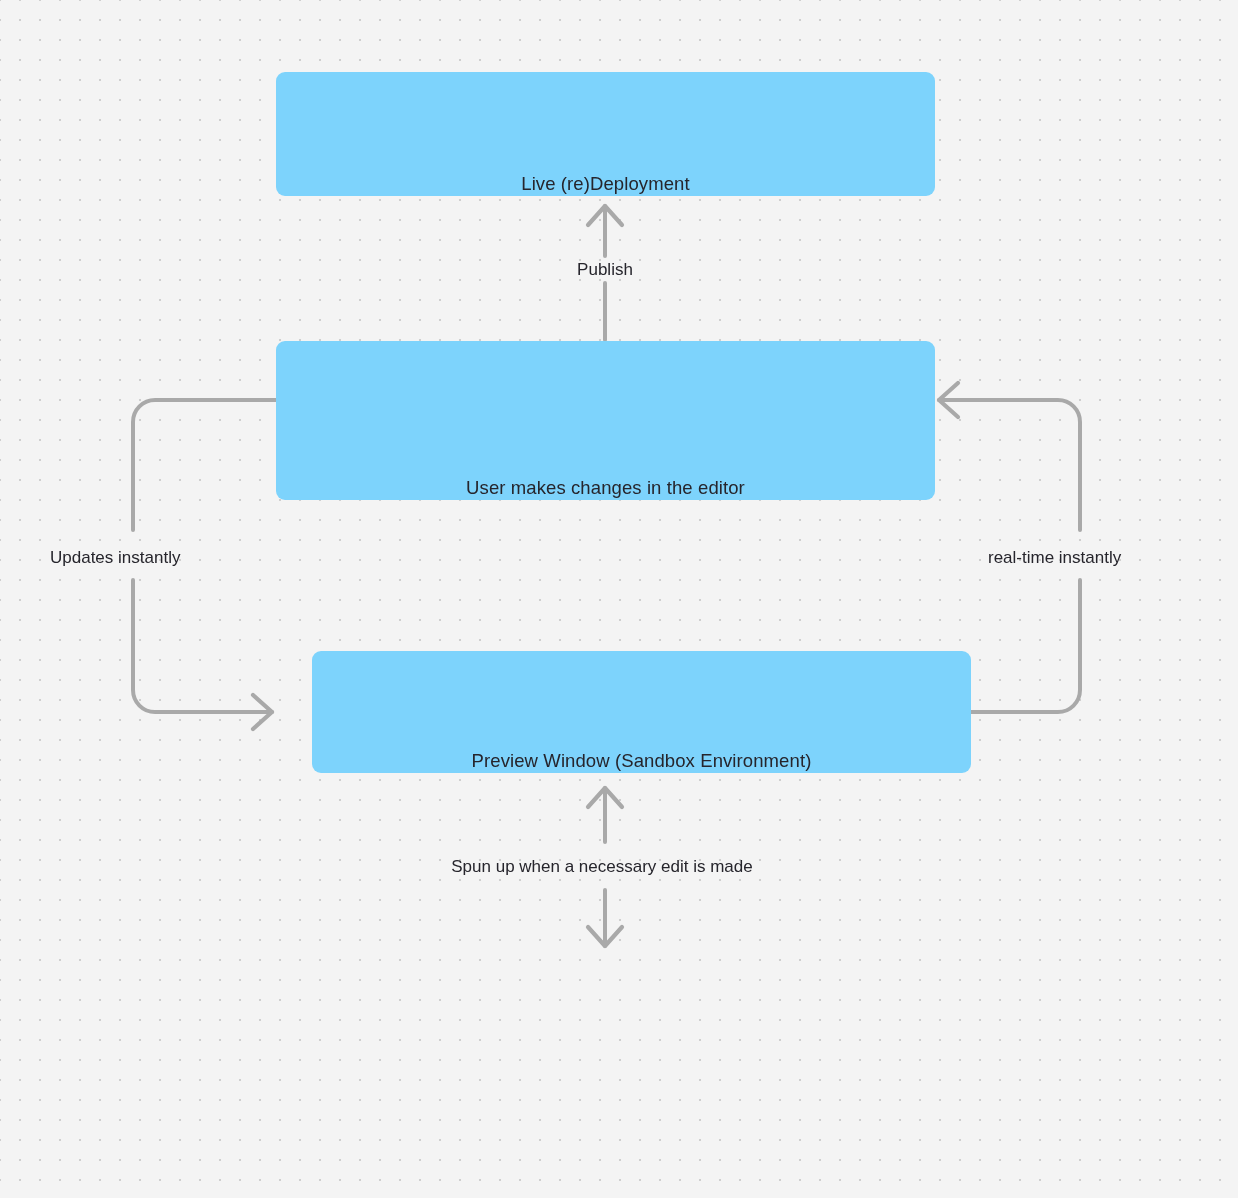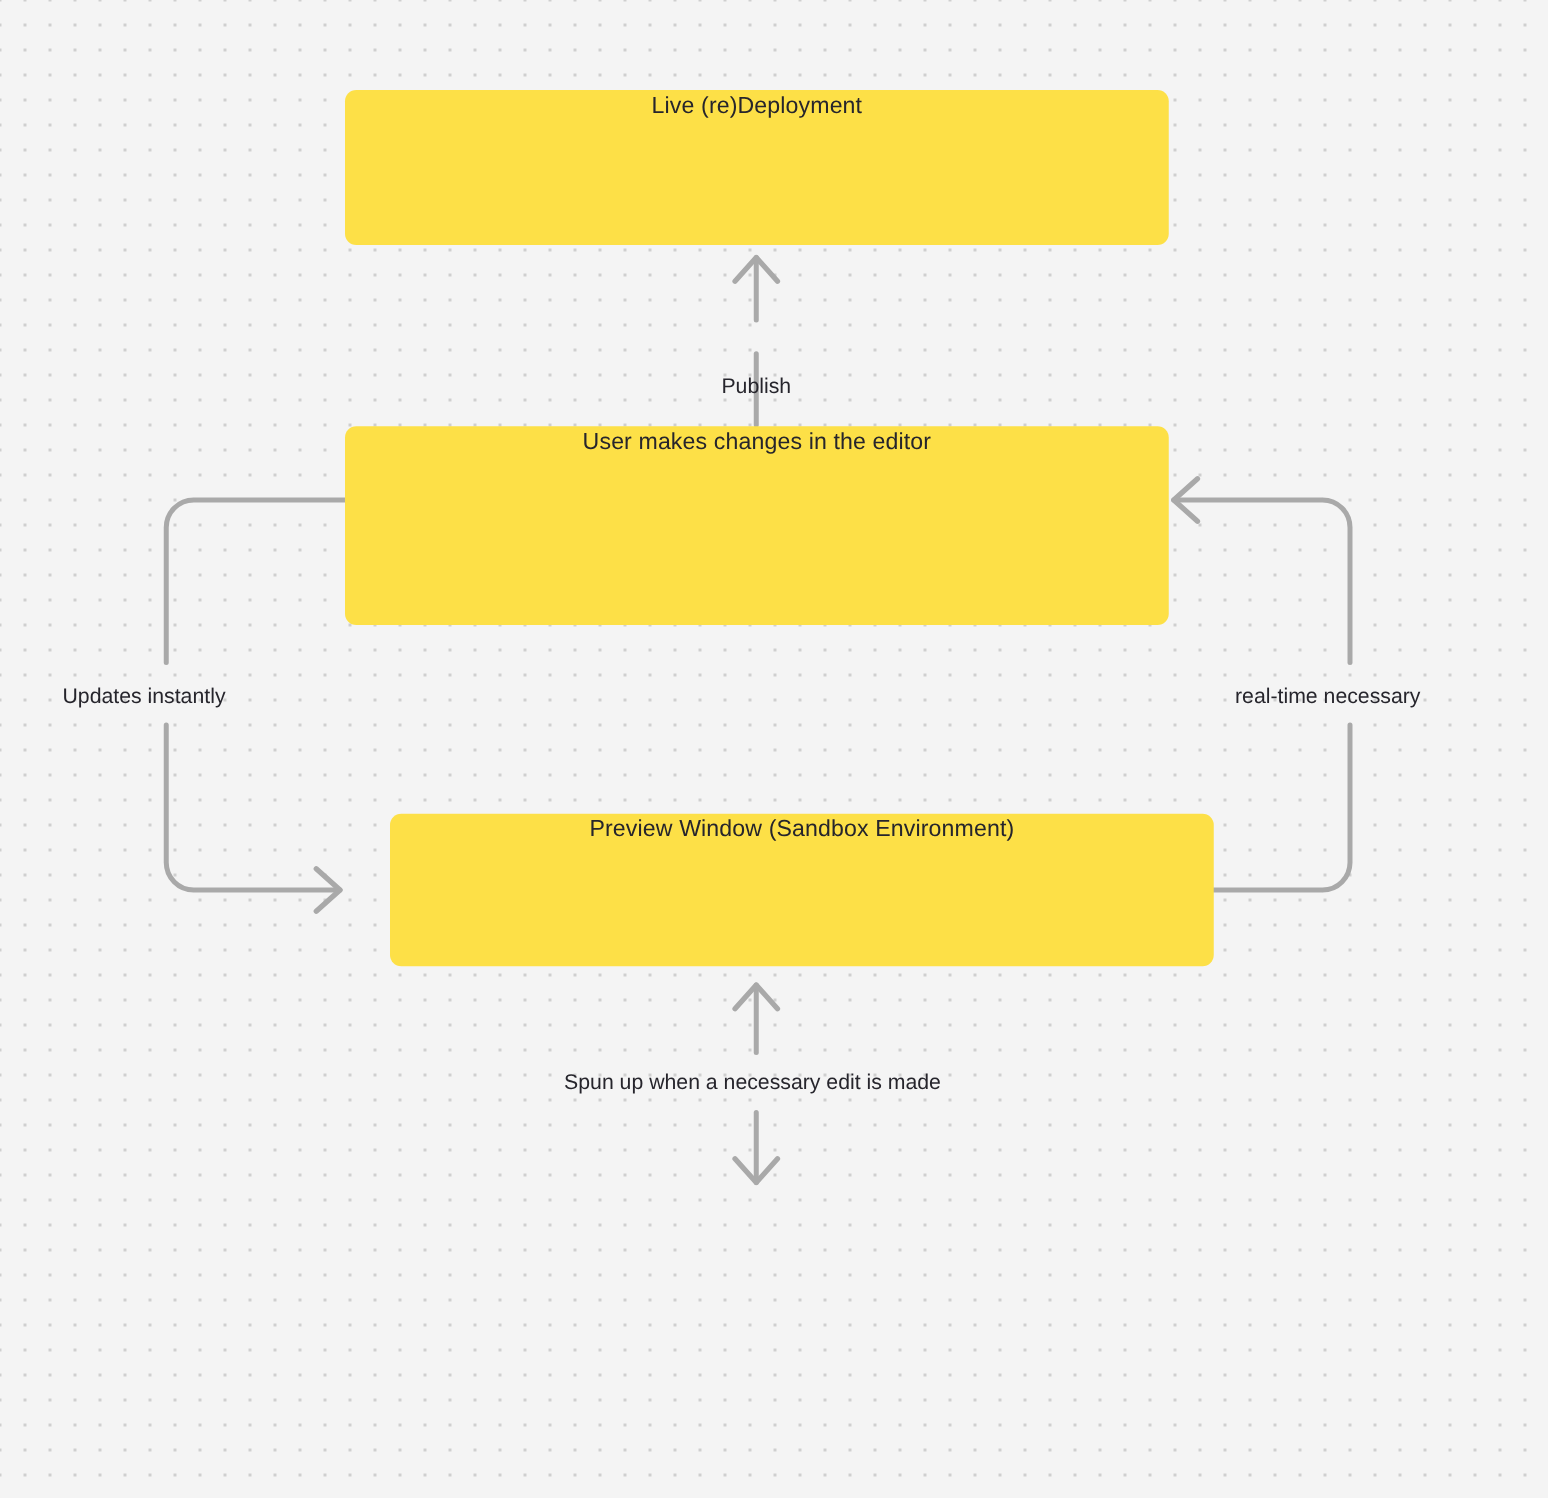--- a/index.html
+++ b/index.html
@@ -18,24 +18,24 @@
     position: relative;
   }
 
   #canvas {
     position: absolute;
     inset: 0;
   }
 
   .node {
     position: absolute;
-    background: #fde047;
+    background: #7dd3fc;
     border-radius: 9px;
     display: flex;
-    align-items: flex-start;
+    align-items: flex-end;
     justify-content: center;
     box-sizing: border-box;
   }
   .node-label {
     font-size: 18.5px;
     color: #26252c;
     letter-spacing: 0.1px;
     text-align: center;
     line-height: 1.3;
     white-space: nowrap;
@@ -111,21 +111,21 @@
 
   <div class="node" style="left:276px; top:341px; width:659px; height:159px;">
     <span class="node-label">User makes changes in the editor</span>
   </div>
 
   <div class="node" style="left:276px; top:651px; width:659px; height:122px;margin-left:36px;">
     <span class="node-label">Preview Window (Sandbox Environment)</span>
   </div>
 
 
-  <div class="edge-label centered" style="left:605px; top:269px;margin-top:40px;">Publish</div>
+  <div class="edge-label centered" style="left:605px; top:269px;">Publish</div>
 
   <div class="edge-label left-anchored" style="left:50px; top:557px;">Updates instantly</div>
 
-  <div class="edge-label left-anchored" style="left:988px; top:557px;">real-time necessary</div>
+  <div class="edge-label left-anchored" style="left:988px; top:557px;">real-time instantly</div>
 
   <div class="edge-label centered" style="left:602px; top:866px;">Spun up when a necessary edit is made</div>
 
 </div>
 
 </body></html>

